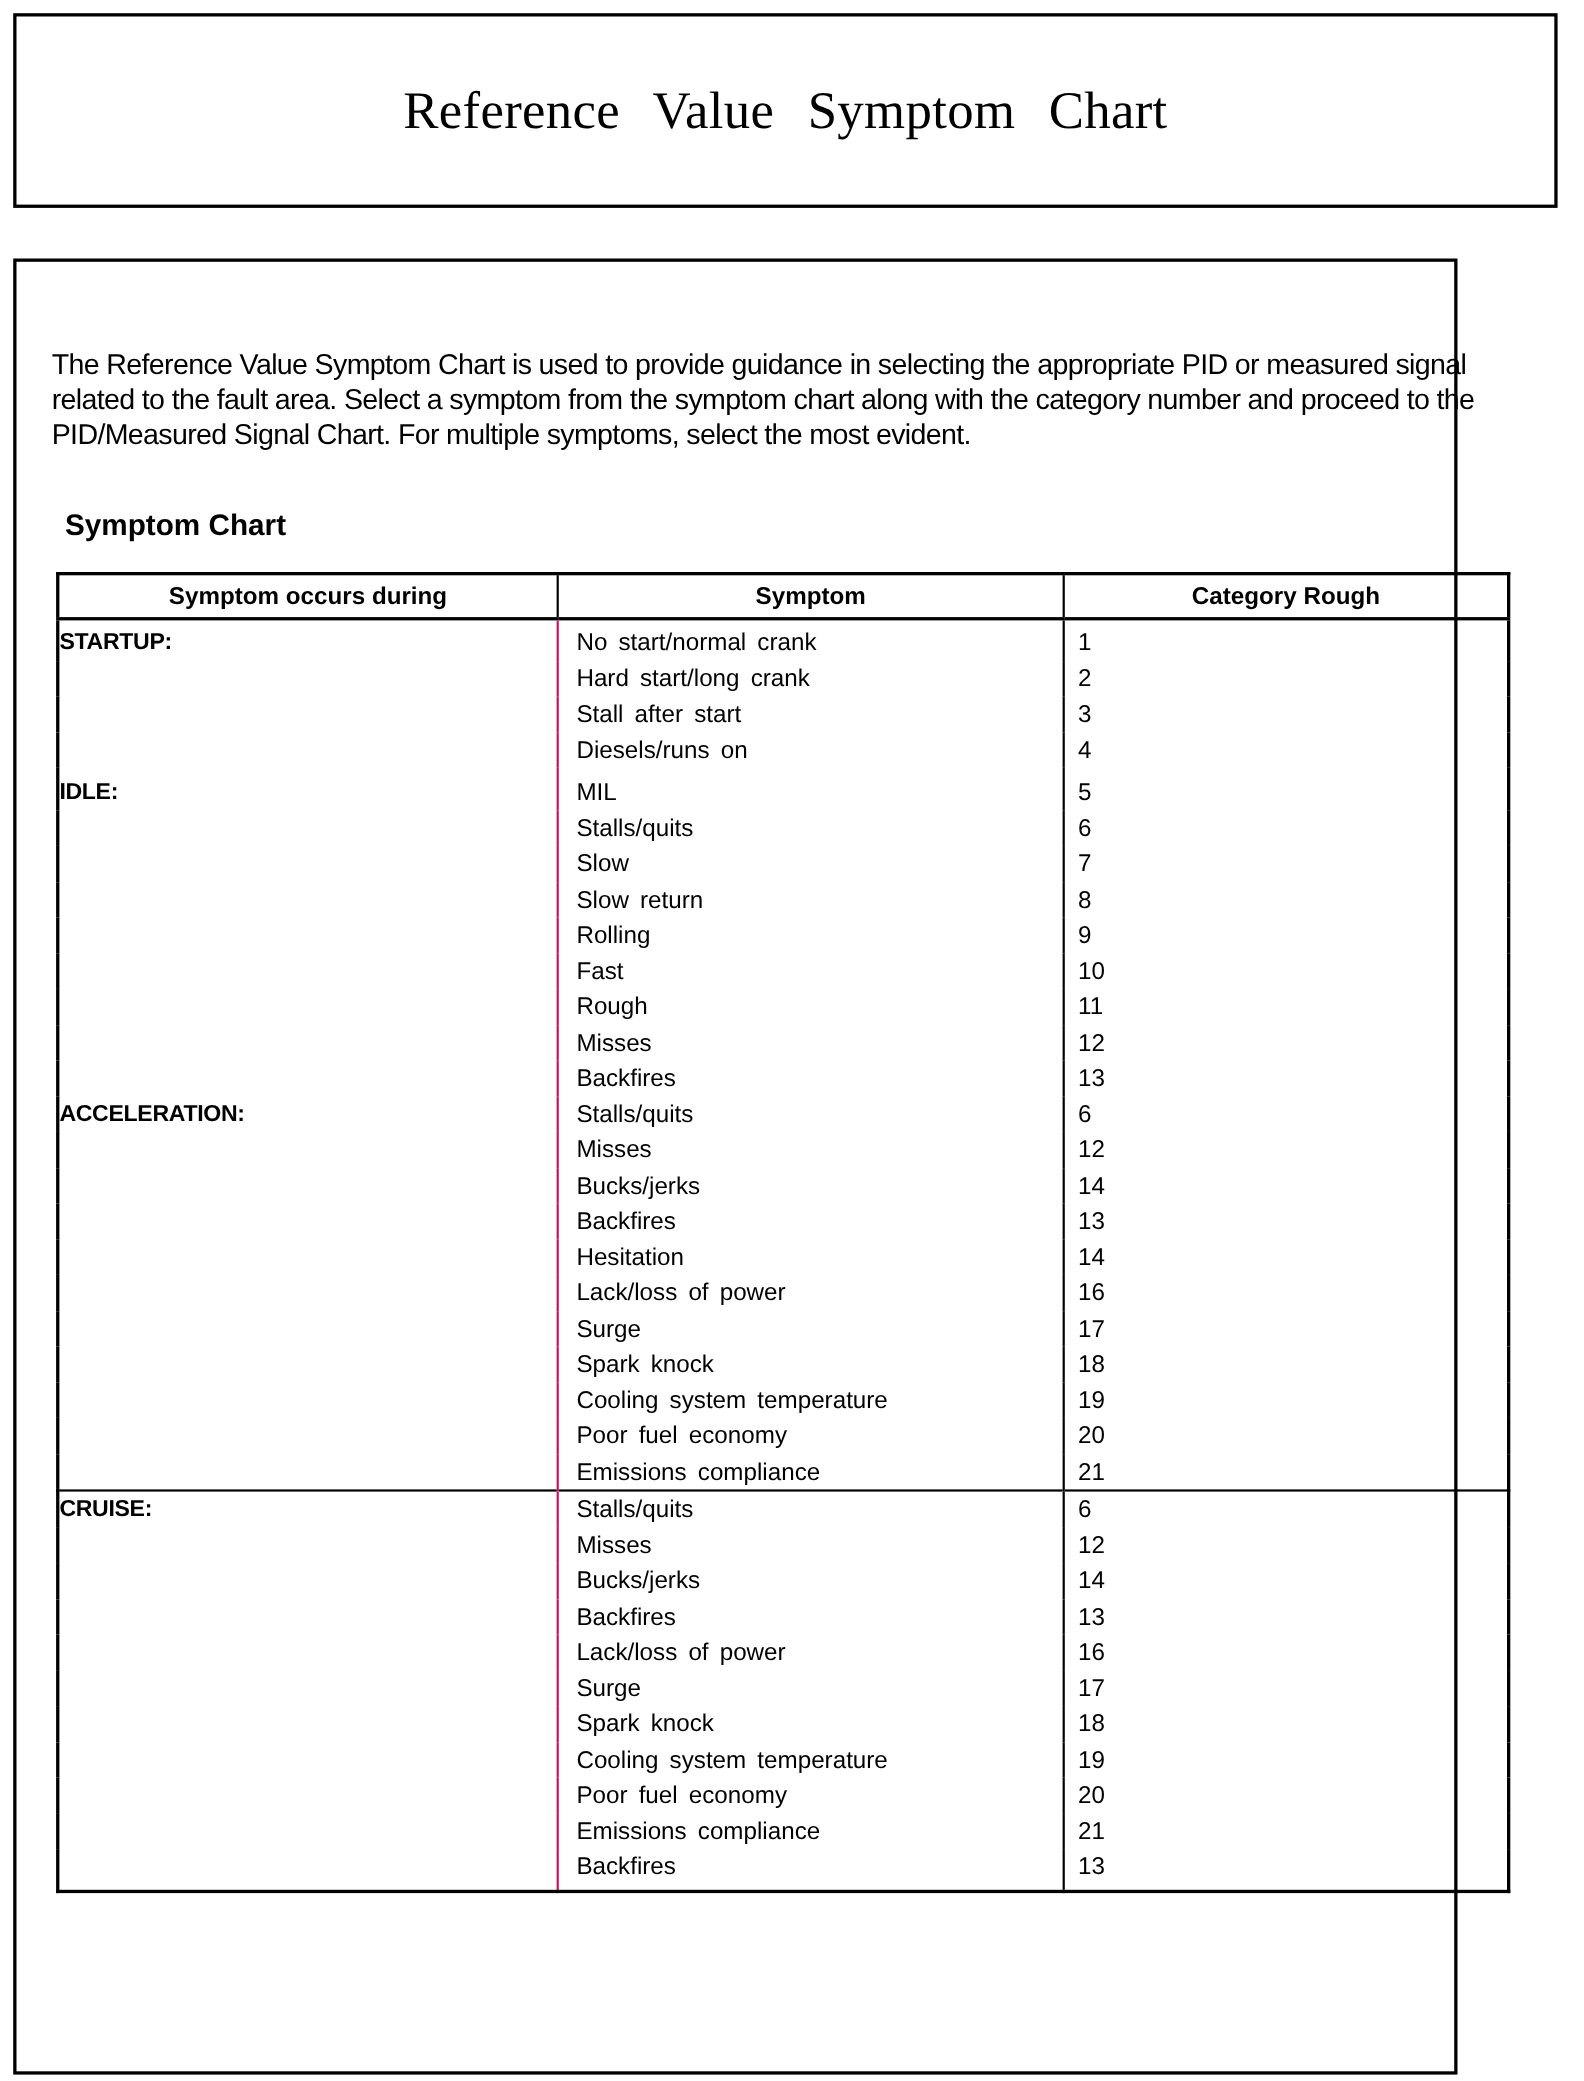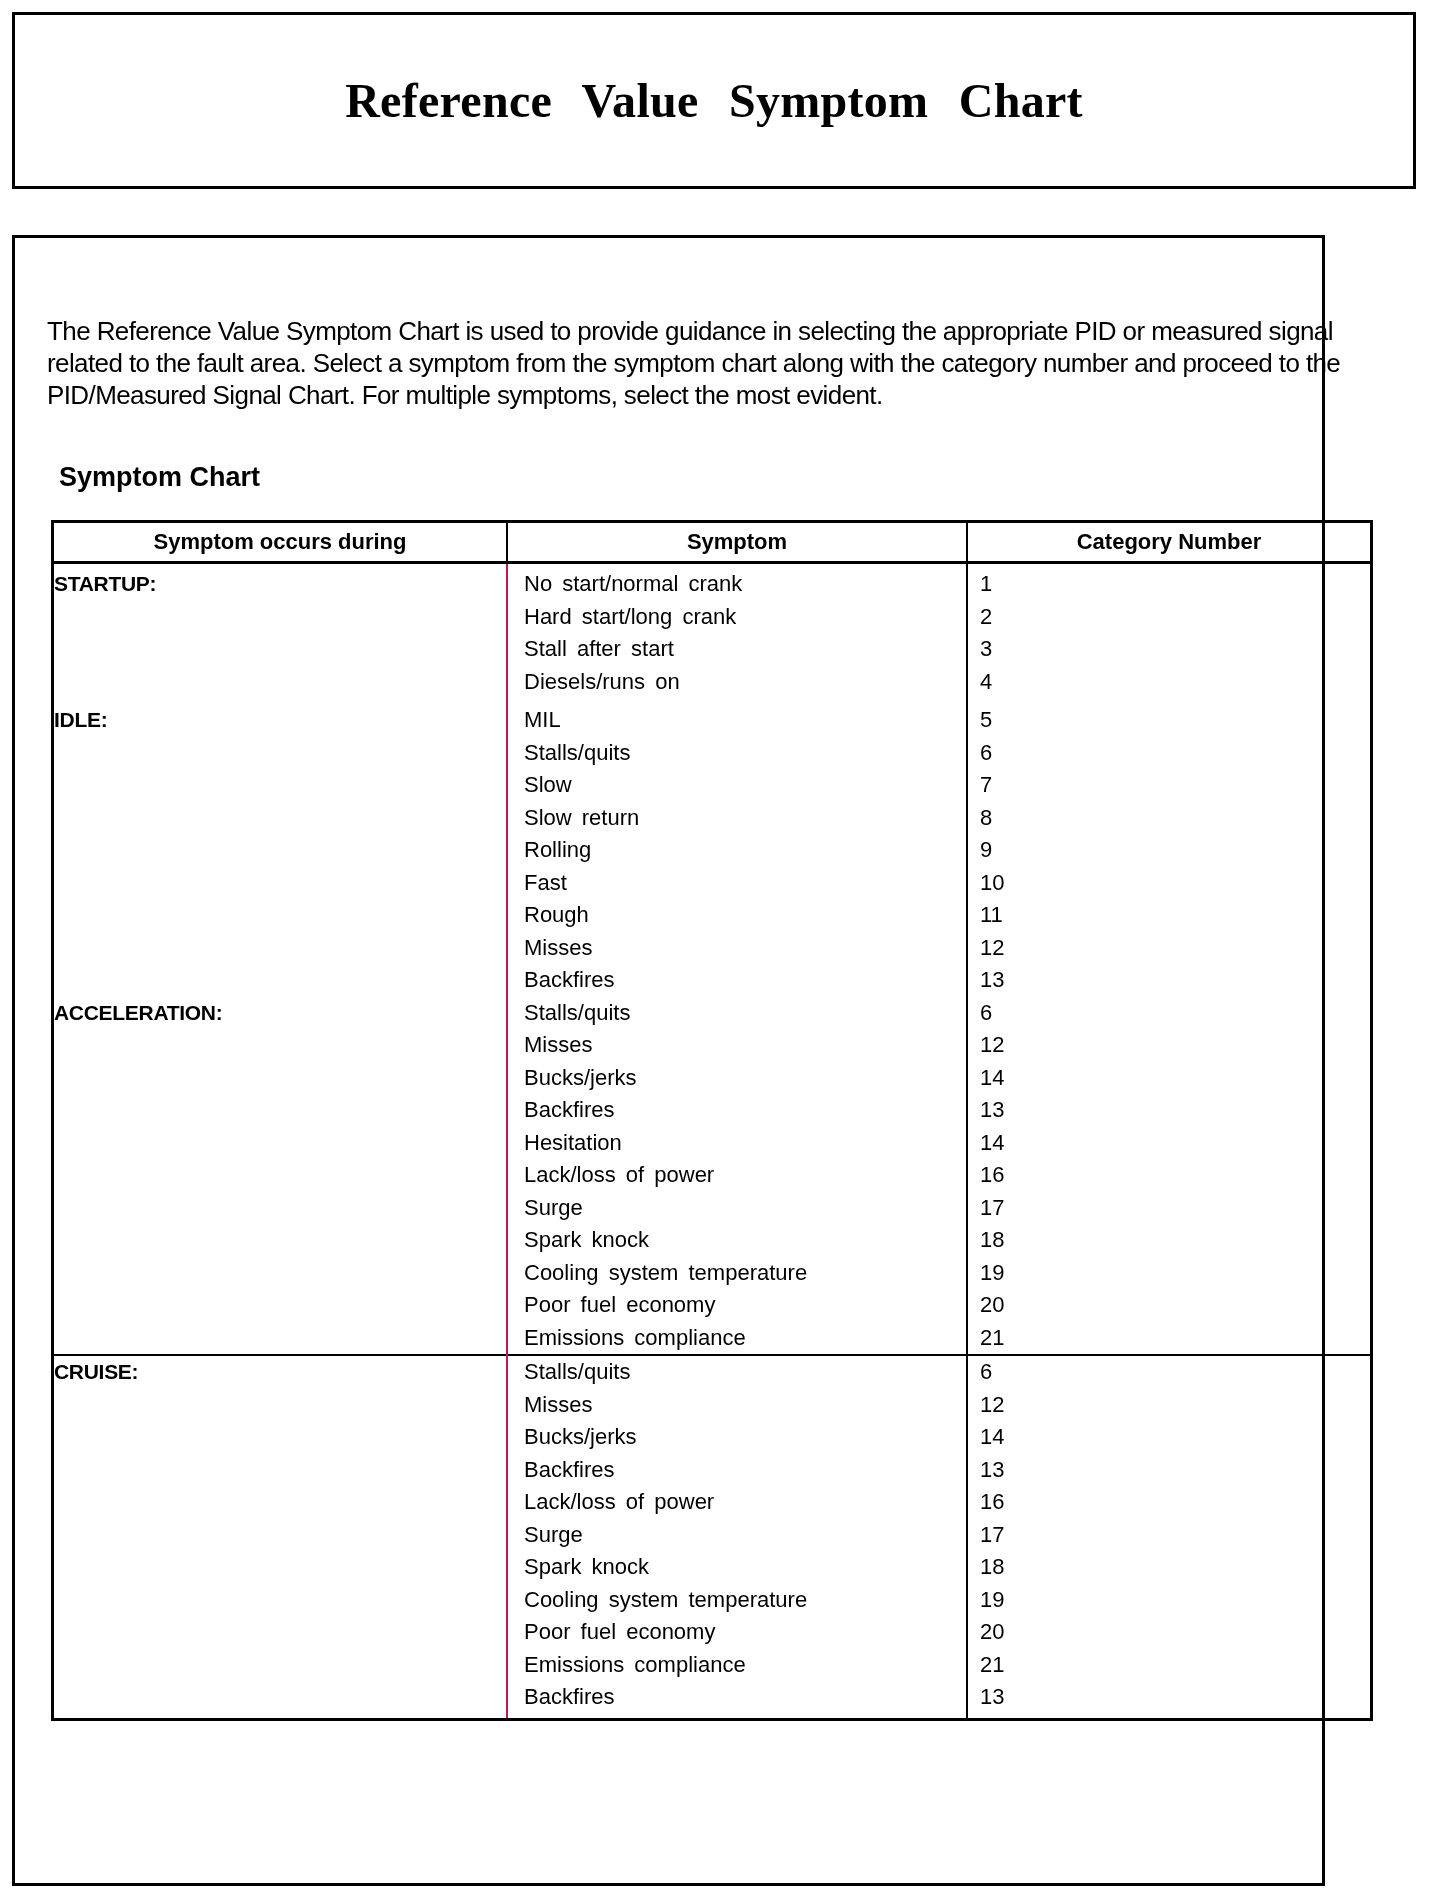--- a/index.html
+++ b/index.html
@@ -3,21 +3,21 @@
 <meta charset="utf-8">
 <style>
   html, body { margin:0; padding:0; background:#ffffff; }
   body { width:1440px; height:1892px; position:relative; overflow:hidden; color:#000; }
   .title-box {
     position:absolute; left:12px; top:12px; width:1404px; height:177px;
     border:3px solid #000; box-sizing:border-box;
     display:flex; align-items:center; justify-content:center;
   }
   .title-box h1 {
-    margin:0; font-family:"Liberation Serif", serif; font-weight:bold;
+    margin:0; font-family:"Liberation Serif", serif; font-weight:normal;
     font-size:48px; word-spacing:18px; letter-spacing:0.3px;text-align:center;
   }
   .main-box {
     position:absolute; left:12px; top:235px; width:1313px; height:1651px;
     border:3px solid #000; box-sizing:border-box;
   }
   .intro {
     position:absolute; left:32px; top:77px; width:1340px;
     font-family:"Liberation Sans", sans-serif; font-size:26px; line-height:32px;
     letter-spacing:-0.6px; margin:0;
@@ -63,21 +63,21 @@
 
 <div class="main-box">
   <p class="intro">The Reference Value Symptom Chart is used to provide guidance in selecting the appropriate PID or measured signal related to the fault area. Select a symptom from the symptom chart along with the category number and proceed to the PID/Measured Signal Chart. For multiple symptoms, select the most evident.</p>
   <h2 class="section-title">Symptom Chart</h2>
 
   <table class="chart">
     <thead>
       <tr>
         <th>Symptom occurs during</th>
         <th>Symptom</th>
-        <th>Category Number</th>
+        <th>Category Rough</th>
       </tr>
     </thead>
     <tbody id="chart-body">
         <tr class="first">
           <td class="phase">STARTUP:</td>
           <td class="sym">No start/normal crank</td>
           <td class="cat">1</td>
         </tr>
         <tr>
           <td class="phase"></td>

